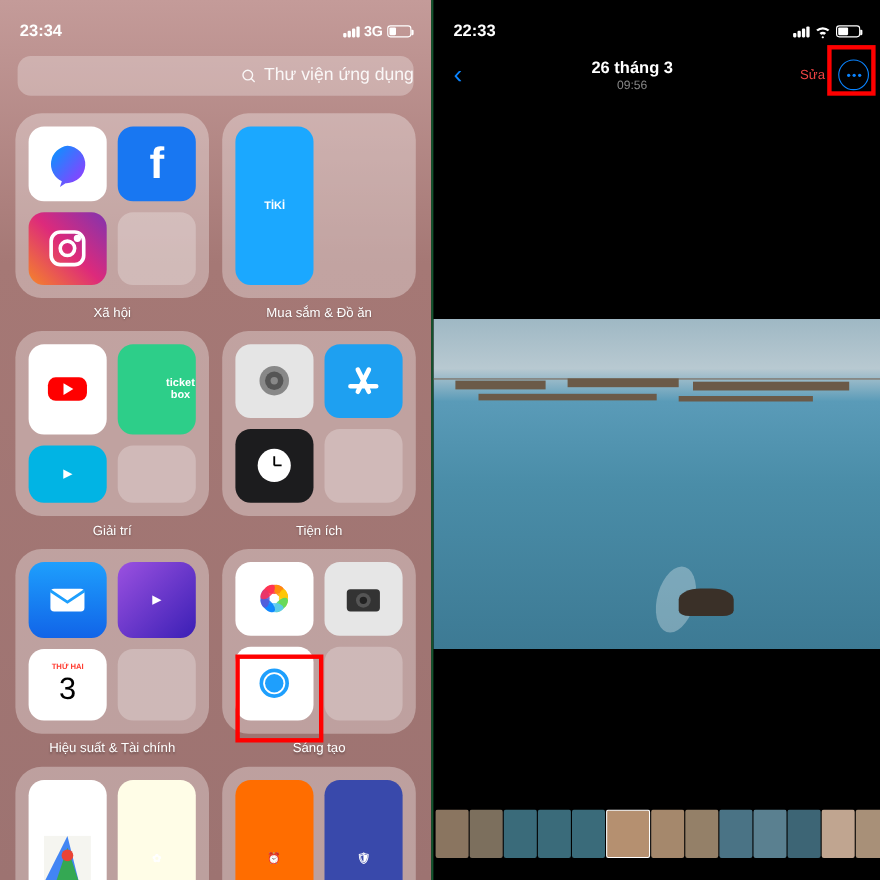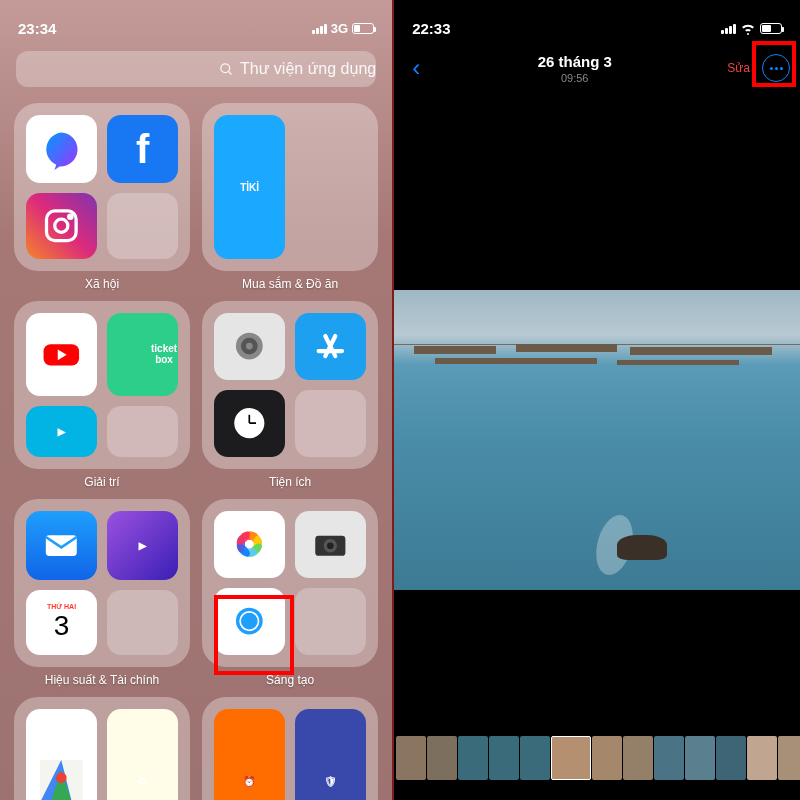--- a/index.html
+++ b/index.html
@@ -1,19 +1,19 @@
 <!DOCTYPE html>
 <html><head>
 <meta charset="utf-8">
 <style>
 *{margin:0;padding:0;box-sizing:border-box;font-family:-apple-system,Helvetica,Arial,sans-serif}
 body{width:800px;height:800px;background:#e8e8e8;display:flex;overflow:hidden}
 .panel{height:800px;overflow:hidden}
 .left{width:402px;background:linear-gradient(180deg,#c49b99,#a57875 30%,#9d7371);position:relative}
-.right{width:418px;background:#000;position:relative;border-left:2px solid #7f1d1d}
+.right{width:418px;background:#000;position:relative;border-left:2px solid #14532d}
 .statusbar{display:flex;justify-content:space-between;align-items:center;padding:20px 18px 4px;color:#fff;font-size:15px;font-weight:600}
 .statusbar.dark{color:#fff}
 .status-right{display:flex;align-items:center;gap:4px}
 .sigbars{display:inline-flex;align-items:flex-end;gap:1px}
 .sigbars span{width:3px;background:#fff;border-radius:1px}
 .sigbars span:nth-child(1){height:4px}
 .sigbars span:nth-child(2){height:6px}
 .sigbars span:nth-child(3){height:8px}
 .sigbars span:nth-child(4){height:10px}
 .battery{width:22px;height:11px;border:1px solid #fff;border-radius:3px;position:relative}

